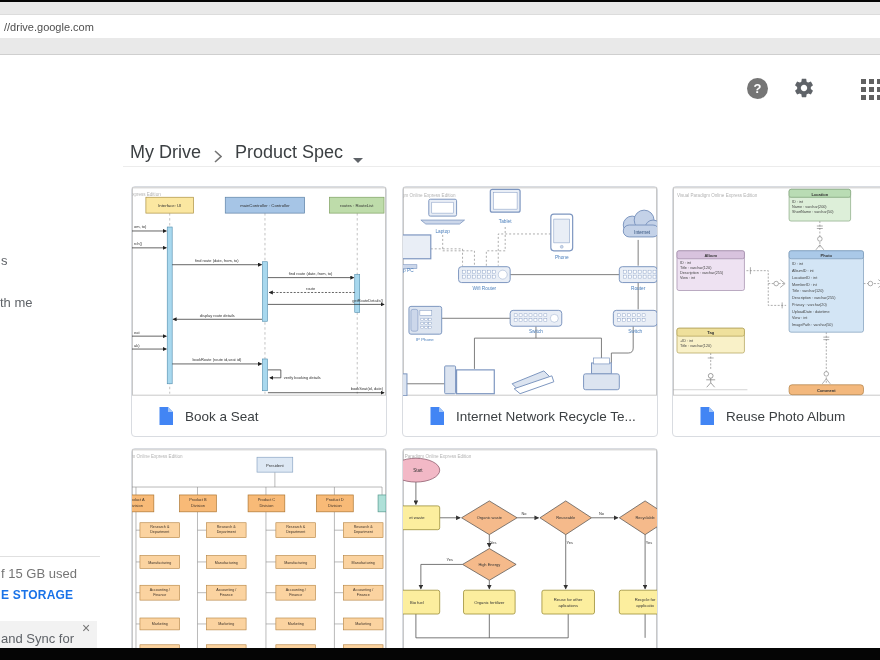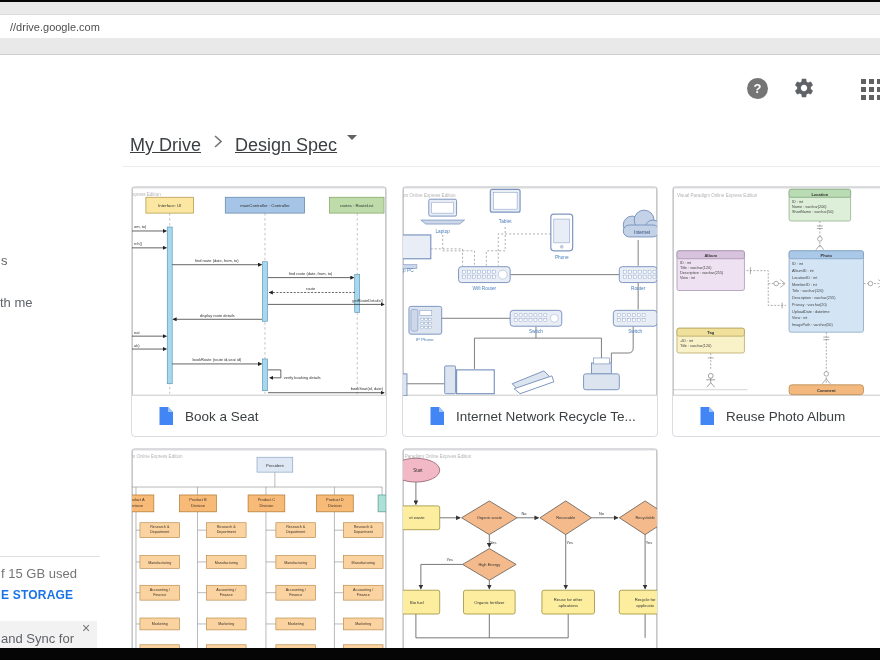--- a/index.html
+++ b/index.html
@@ -2,37 +2,37 @@
 <html><head>
 <meta charset="utf-8">
 <style>
   html,body{margin:0;padding:0;background:#000;}
   .screen{position:relative;width:880px;height:660px;background:#fff;overflow:hidden;
           font-family:"Liberation Sans",sans-serif;}
   .abs{position:absolute;}
   
   .bar-black-top{left:0;top:0;width:880px;height:2px;background:#050505;}
   .chrome1{left:0;top:2px;width:880px;height:13px;background:#e9e9e9;border-bottom:1px solid #dcdcdc;box-sizing:border-box;}
-  .urlbar{left:0;top:16px;width:880px;height:22px;background:#fff;font-size:11px;color:#4f4f4f;line-height:22px;padding-left:10px;box-sizing:border-box;}
+  .urlbar{left:0;top:16px;width:880px;height:22px;background:#fff;font-size:11px;color:#4f4f4f;line-height:22px;padding-left:4px;box-sizing:border-box;}
   .chrome2{left:0;top:38px;width:880px;height:17px;background:#e9e9e9;border-bottom:1px solid #cfcfcf;box-sizing:border-box;}
   .bar-black-bottom{left:0;top:648px;width:880px;height:12px;background:#050505;z-index:60;}
   
   .search-box{left:123px;top:65px;width:590px;height:45px;background:#f4f4f4;border-radius:2px;}
   .search-input{position:absolute;left:54px;top:0;width:480px;height:45px;border:0;background:transparent;outline:none;
                 font-family:"Liberation Sans",sans-serif;font-size:16px;color:#3c4043;}
   .search-input::placeholder{color:#80868b;opacity:1;}
   .search-mag{position:absolute;left:17px;top:12px;}
   .search-caret{position:absolute;right:24px;top:20px;width:0;height:0;border-left:5px solid transparent;border-right:5px solid transparent;border-top:6px solid #616161;}
   .help-btn{left:747px;top:78px;width:21px;height:21px;border-radius:50%;background:#757575;color:#fff;
             font-size:13px;font-weight:bold;text-align:center;line-height:21px;}
   .gear-btn{left:793px;top:77px;width:22px;height:22px;}
   .apps-btn{left:861px;top:79px;display:grid;grid-template-columns:repeat(3,5px);grid-auto-rows:5px;gap:3px;}
   .apps-btn span{background:#616161;display:block;}
   
-  .crumbs{left:130px;top:135px;height:28px;display:flex;align-items:flex-start;color:#3c4043;font-size:18px;text-decoration:underline;}
+  .crumbs{left:130px;top:135px;height:28px;display:flex;align-items:flex-end;color:#3c4043;font-size:18px;}
   .crumb-sep{margin:0 13px;display:flex;align-items:center;}
   .crumb-caret{margin-left:10px;width:0;height:0;border-left:5px solid transparent;border-right:5px solid transparent;border-top:5px solid #5f6368;}
   .content-divider{left:123px;top:166px;width:757px;height:1px;background:#ececec;}
   
   .side-frag{color:#5f6368;font-size:13px;}
   .storage-divider{left:0;top:556px;width:100px;height:1px;background:#e0e0e0;}
   .storage-used{left:1px;top:566px;color:#757575;font-size:13px;}
   .upgrade{left:1px;top:588px;color:#1a73e8;font-size:12px;font-weight:bold;letter-spacing:.2px;}
   .promo{left:0;top:621px;width:97px;height:27px;background:#f2f2f2;}
   .promo-text{position:absolute;left:1px;top:10px;color:#5f6368;font-size:13px;white-space:nowrap;}
@@ -78,21 +78,21 @@
       <span></span>
   </div>
 
   <div class="abs crumbs">
     <span>My Drive</span>
     <span class="crumb-sep">
       <svg width="8" height="13" viewBox="0 0 8 13">
           <path d="M1,1 L7,6.5 L1,12" fill="none" stroke="#757575" stroke-width="1.6"></path>
         </svg>
     </span>
-    <span>Design Spec</span>
+    <span>Product Spec</span>
     <span class="crumb-caret"></span>
   </div>
   <div class="abs content-divider"></div>
 
   <div class="abs side-frag" style="left:1px;top:253px;">s</div>
   <div class="abs side-frag" style="left:0;top:295px;">th me</div>
   <div class="abs storage-divider"></div>
   <div class="abs storage-used">f 15 GB used</div>
   <div class="abs upgrade">E STORAGE</div>
   <div class="abs promo">

